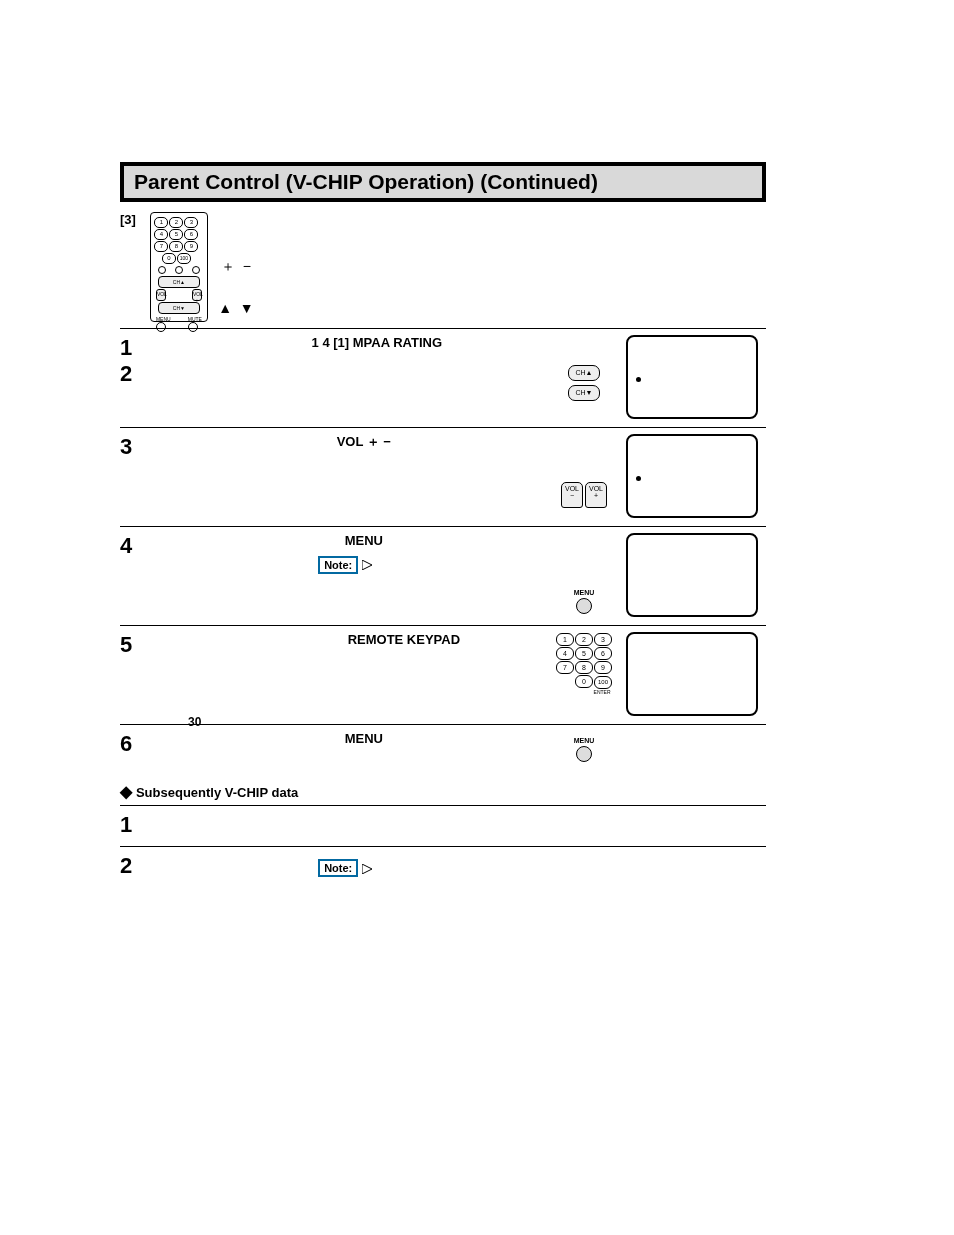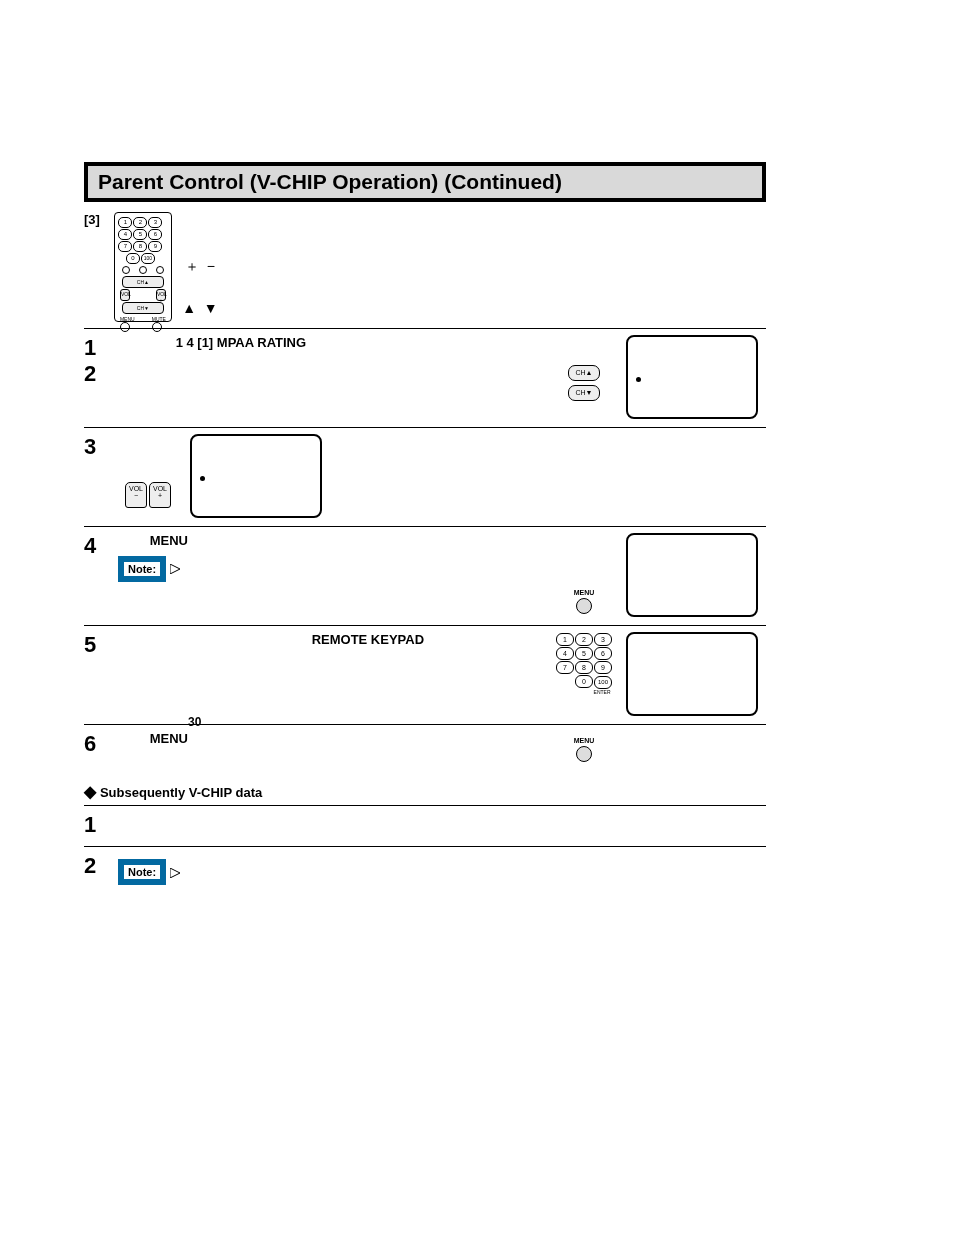--- a/index.html
+++ b/index.html
@@ -7,21 +7,21 @@
     padding: 0;
     font-family: Arial, Helvetica, sans-serif;
     font-size: 13px;
     color: #000;
   }
   .page {
     width: 954px;
     height: 894px;
     position: relative;
     box-sizing: border-box;
-    padding: 162px 188px 0 84px;
+    padding: 162px 188px 0 120px;
   }
   .titlebar {
     border: 4px solid #000;
     background: #d9d9d9;
     padding: 4px 10px;
     margin-bottom: 10px;
   }
   .titlebar h1 {
     margin: 0;
     font-size: 21px;
@@ -64,20 +64,21 @@
   .step.noborder { border-bottom: none; }
   .stepnum {
     font-size: 22px;
     font-weight: bold;
     flex: 0 0 22px;
   }
   .stepbody {
     flex: 1 1 auto;
     font-size: 13px;
     line-height: 1.3;
+    text-align: center;
   }
   .stepside {
     flex: 0 0 60px;
     text-align: center;
   }
   .stepscreen {
     flex: 0 0 140px;
   }
   .screenbox {
     width: 132px;
@@ -97,21 +98,21 @@
     border-radius: 50%;
   }
   .screencap {
     font-size: 11px;
     text-align: center;
     margin-top: 2px;
   }
   .bold { font-weight: bold; }
   .notebox {
     display: inline-block;
-    border: 6px solid #0369a1;
+    border: 2px solid #0369a1;
     padding: 0 4px;
     font-size: 11px;
     font-weight: bold;
     margin-top: 6px;
   }
   .noteflag {
     display:inline-block;
     vertical-align: middle;
   }
   .bullethead {
@@ -251,20 +252,24 @@
       </div>
       <div class="stepscreen">
         <div class="screenbox">
             <div class="dot"></div>
           </div>
       </div>
     </div>
 
     <div class="step">
       <div class="stepnum">3</div>
+      <div class="stepbody">
+        <span style="display:inline-block;width:28px"></span>
+        <span class="bold">VOL ＋ −</span>
+      </div>
       <div class="stepside" style="padding-top:48px">
         <span class="volbtn">VOL<br>−</span><span class="volbtn">VOL<br>+</span>
       </div>
       <div class="stepscreen">
         <div class="screenbox">
             <div class="dot"></div>
           </div>
       </div>
     </div>
 

